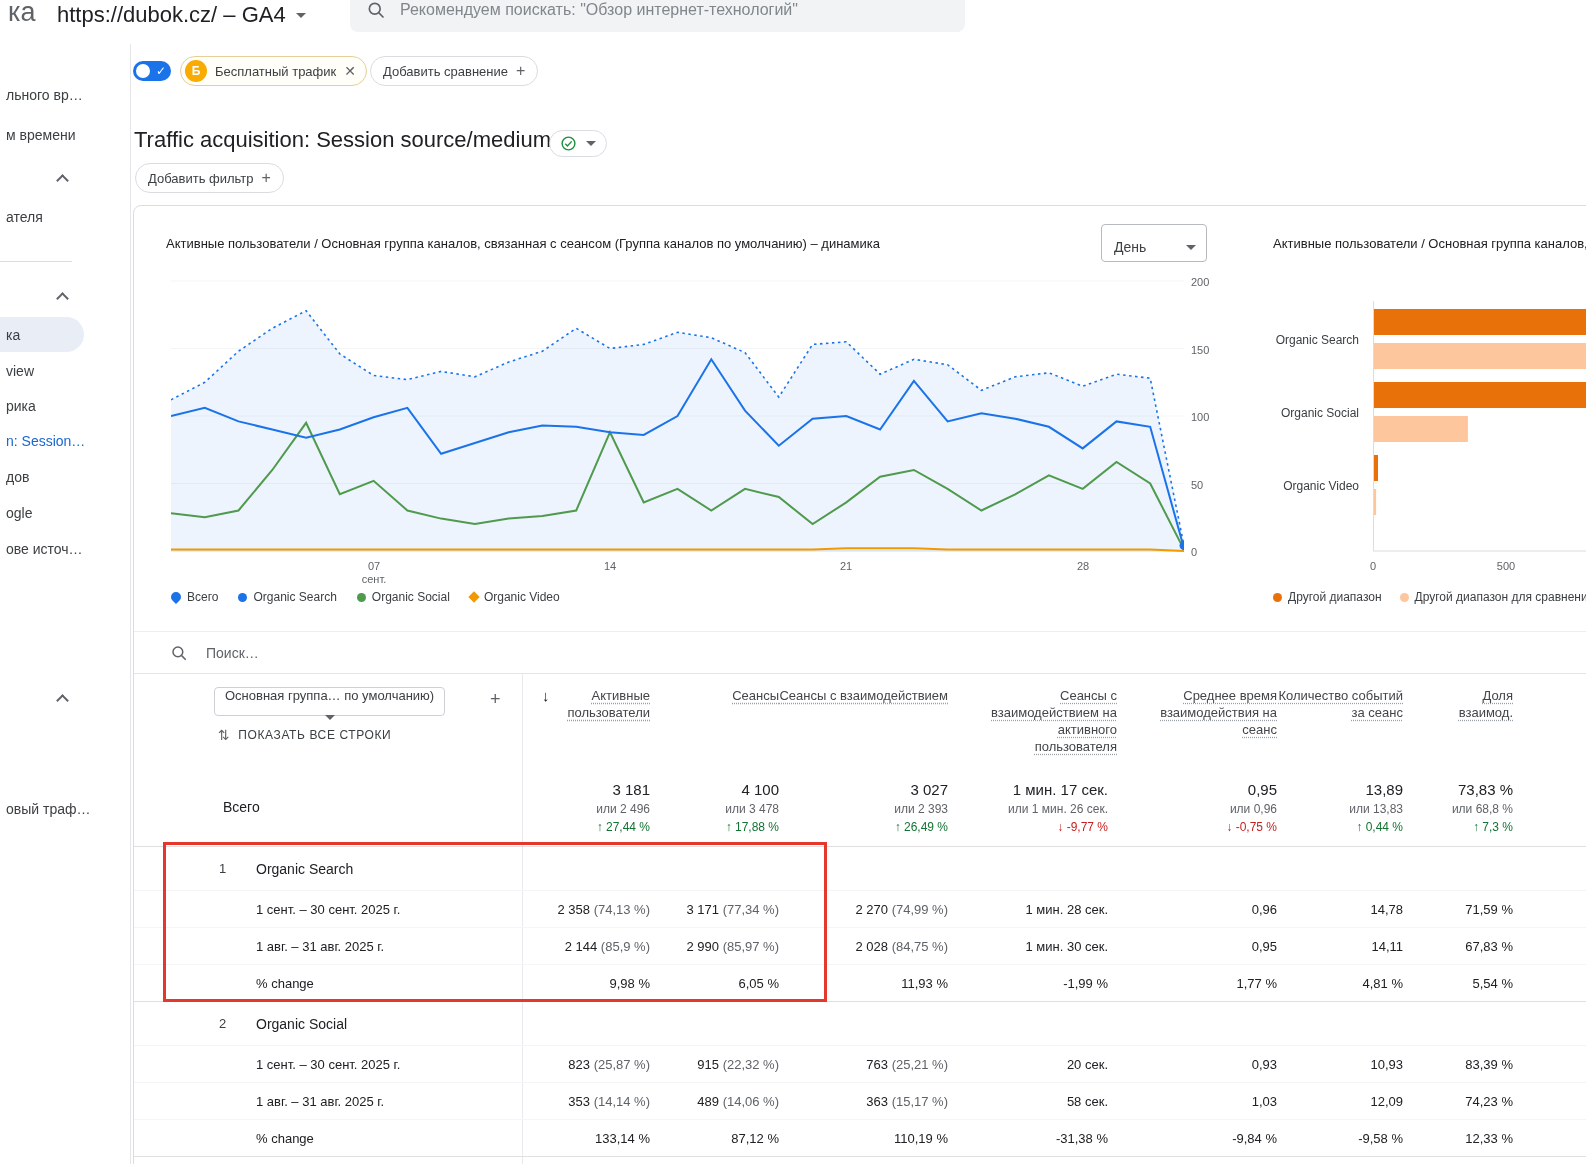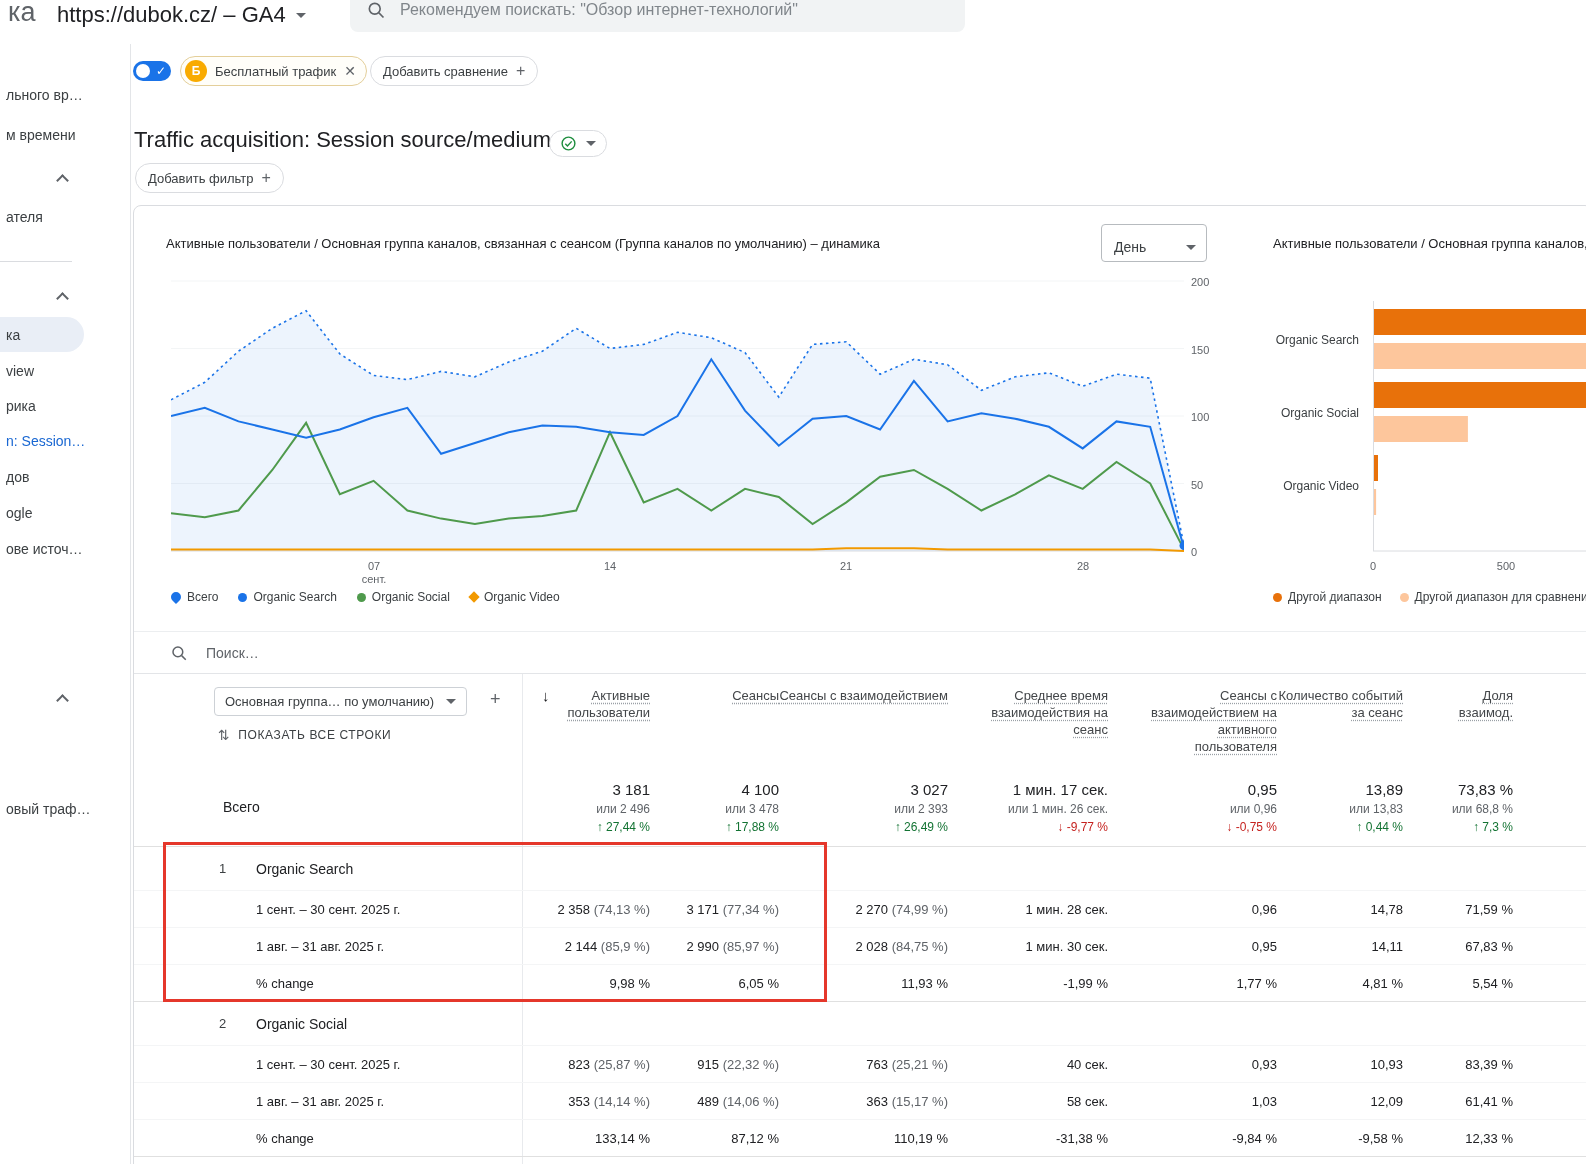--- a/index.html
+++ b/index.html
@@ -55,21 +55,21 @@
 
 .bc-title{position:absolute;left:1139px;top:30px;font-size:13px;color:#202124;white-space:nowrap;}
 .bc-cat{position:absolute;left:1085px;width:140px;text-align:right;font-size:12px;color:#3c4043;white-space:nowrap;}
 .bars{position:absolute;left:1239px;top:95px;width:218px;height:258px;}
 .bc-tick{position:absolute;top:354px;font-size:11px;color:#5f6368;width:28px;text-align:center;}
 .bc-legend{position:absolute;left:1139px;top:384px;display:flex;gap:18px;font-size:12px;color:#3c4043;white-space:nowrap;}
 
 
 .tsearch{position:absolute;left:0;top:425px;width:100%;height:43px;border-top:1px solid #eceef0;border-bottom:1px solid #e3e5e8;display:flex;align-items:center;padding-left:36px;gap:18px;font-size:14px;color:#5f6368;}
 .vdiv{position:absolute;left:388px;top:468px;bottom:0;width:1px;background:#e8eaed;}
-.dim-select{position:absolute;left:80px;top:481px;height:29px;border:1px solid #cdd1d6;border-radius:4px;display:flex;align-items:center;gap:12px;padding:0 10px;font-size:13px;color:#3c4043;cursor:pointer;white-space:nowrap;}
+.dim-select{position:absolute;left:80px;top:481px;height:29px;border:1px solid #cdd1d6;border-radius:4px;display:flex;align-items:center;gap:12px;padding:0 10px;font-size:13px;color:#3c4043;cursor:pointer;white-space:nowrap;flex-direction:column;}
 .plus2{position:absolute;left:356px;top:483px;font-size:18px;color:#5f6368;cursor:pointer;}
 .showall{position:absolute;left:84px;top:521px;display:flex;align-items:center;gap:8px;font-size:12px;letter-spacing:.6px;color:#3c4043;cursor:pointer;}
 .showall .ud{font-size:14px;color:#5f6368;}
 .thead{position:absolute;left:0;top:481px;display:flex;align-items:flex-start;}
 .th{font-size:13px;color:#434649;text-align:right;line-height:17px;position:relative;cursor:pointer;}
 .th .u{text-decoration:underline dotted #9aa0a6;text-underline-offset:3px;display:inline-block;}
 .th.c4,.th.c5,.th.c7{padding-left:30px;}
 .sortarrow{position:absolute;left:20px;top:0;font-size:15px;color:#202124;}
 .c0{width:388px;flex:0 0 388px;}
 .c1{width:128px;flex:0 0 128px;}
@@ -274,22 +274,22 @@
     <div class="showall">
       <span class="ud">⇅</span>
       <span>ПОКАЗАТЬ ВСЕ СТРОКИ</span>
     </div>
 
     <div class="thead">
       <div class="c0"></div>
       <div class="th c1"><span class="sortarrow">↓</span><span class="u">Активные пользователи</span></div>
       <div class="th c2"><span class="u">Сеансы</span></div>
       <div class="th c3"><span class="u">Сеансы с взаимодействием</span></div>
+      <div class="th c5"><span class="u">Сеансы с взаимодействием на активного пользователя</span></div>
       <div class="th c4"><span class="u">Среднее время взаимодействия на сеанс</span></div>
-      <div class="th c5"><span class="u">Сеансы с взаимодействием на активного пользователя</span></div>
       <div class="th c6"><span class="u">Количество событий за сеанс</span></div>
       <div class="th c7"><span class="u">Доля взаимод.</span></div>
     </div>
 
     <div class="trow-total">
       <div class="c0">Всего</div>
       <div id="totals-cells" style="display:flex">
           <div class="tcell c1">
             <div class="tval">3 181</div>
             <div class="tvs">или 2 496</div>
@@ -372,34 +372,34 @@
             <div class="c0">
               <span class="gidx">2</span>
               <span class="gname">Organic Social</span>
             </div>
           </div>
           <div class="trow sub">
             <div class="c0">1 сент. – 30 сент. 2025 г.</div>
             <div class="dcell c1">823<span class="pct"> (25,87 %)</span></div>
             <div class="dcell c2">915<span class="pct"> (22,32 %)</span></div>
             <div class="dcell c3">763<span class="pct"> (25,21 %)</span></div>
-            <div class="dcell c4">40 сек.</div>
+            <div class="dcell c4">20 сек.</div>
             <div class="dcell c5">0,93</div>
             <div class="dcell c6">10,93</div>
             <div class="dcell c7">83,39 %</div>
           </div>
           <div class="trow sub">
             <div class="c0">1 авг. – 31 авг. 2025 г.</div>
             <div class="dcell c1">353<span class="pct"> (14,14 %)</span></div>
             <div class="dcell c2">489<span class="pct"> (14,06 %)</span></div>
             <div class="dcell c3">363<span class="pct"> (15,17 %)</span></div>
             <div class="dcell c4">58 сек.</div>
             <div class="dcell c5">1,03</div>
             <div class="dcell c6">12,09</div>
-            <div class="dcell c7">61,41 %</div>
+            <div class="dcell c7">74,23 %</div>
           </div>
           <div class="trow sub">
             <div class="c0">% change</div>
             <div class="dcell c1">133,14 %</div>
             <div class="dcell c2">87,12 %</div>
             <div class="dcell c3">110,19 %</div>
             <div class="dcell c4">-31,38 %</div>
             <div class="dcell c5">-9,84 %</div>
             <div class="dcell c6">-9,58 %</div>
             <div class="dcell c7">12,33 %</div>

